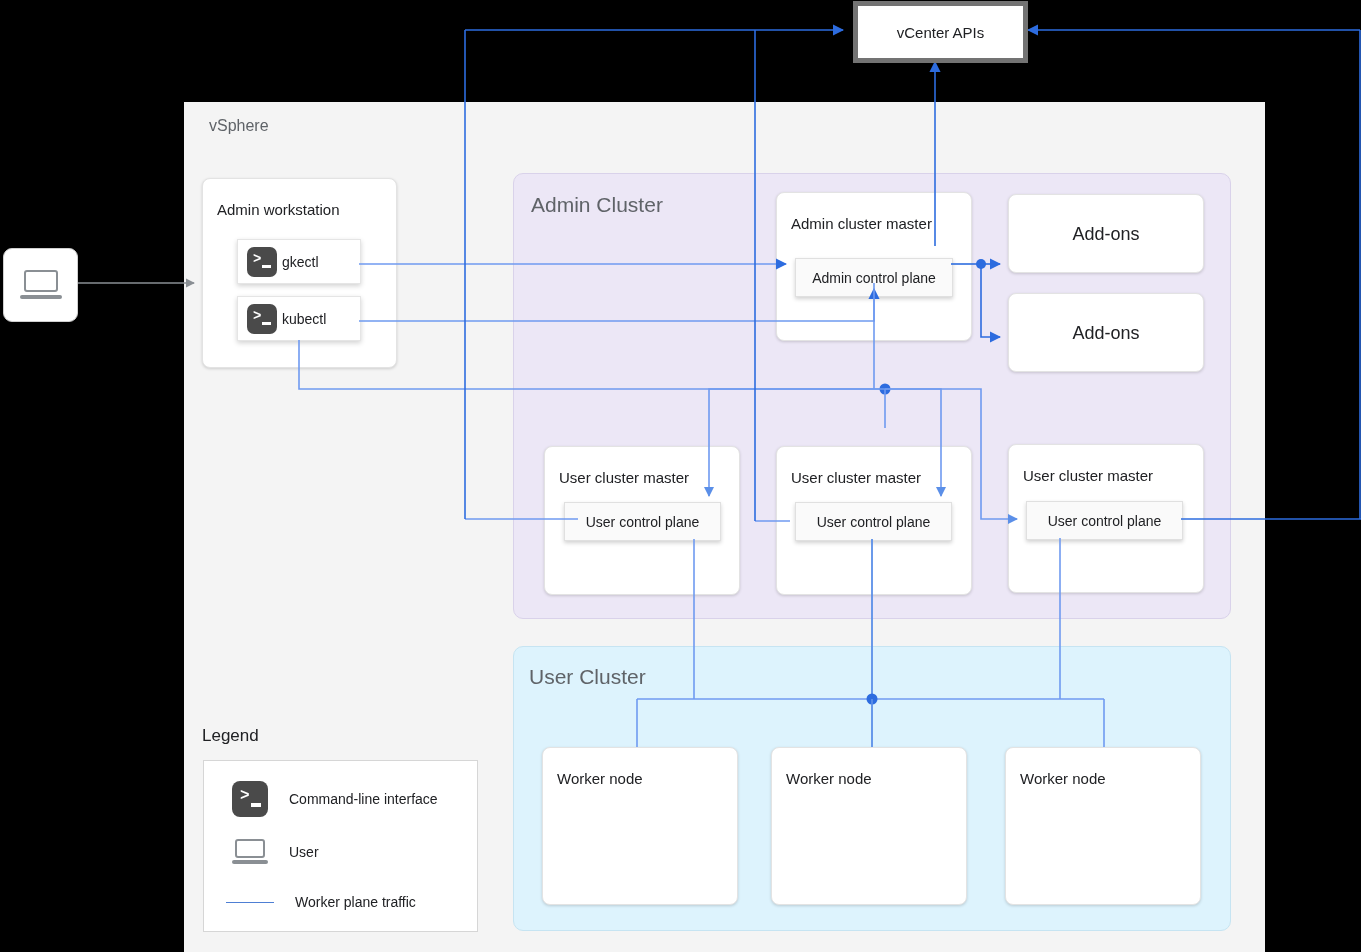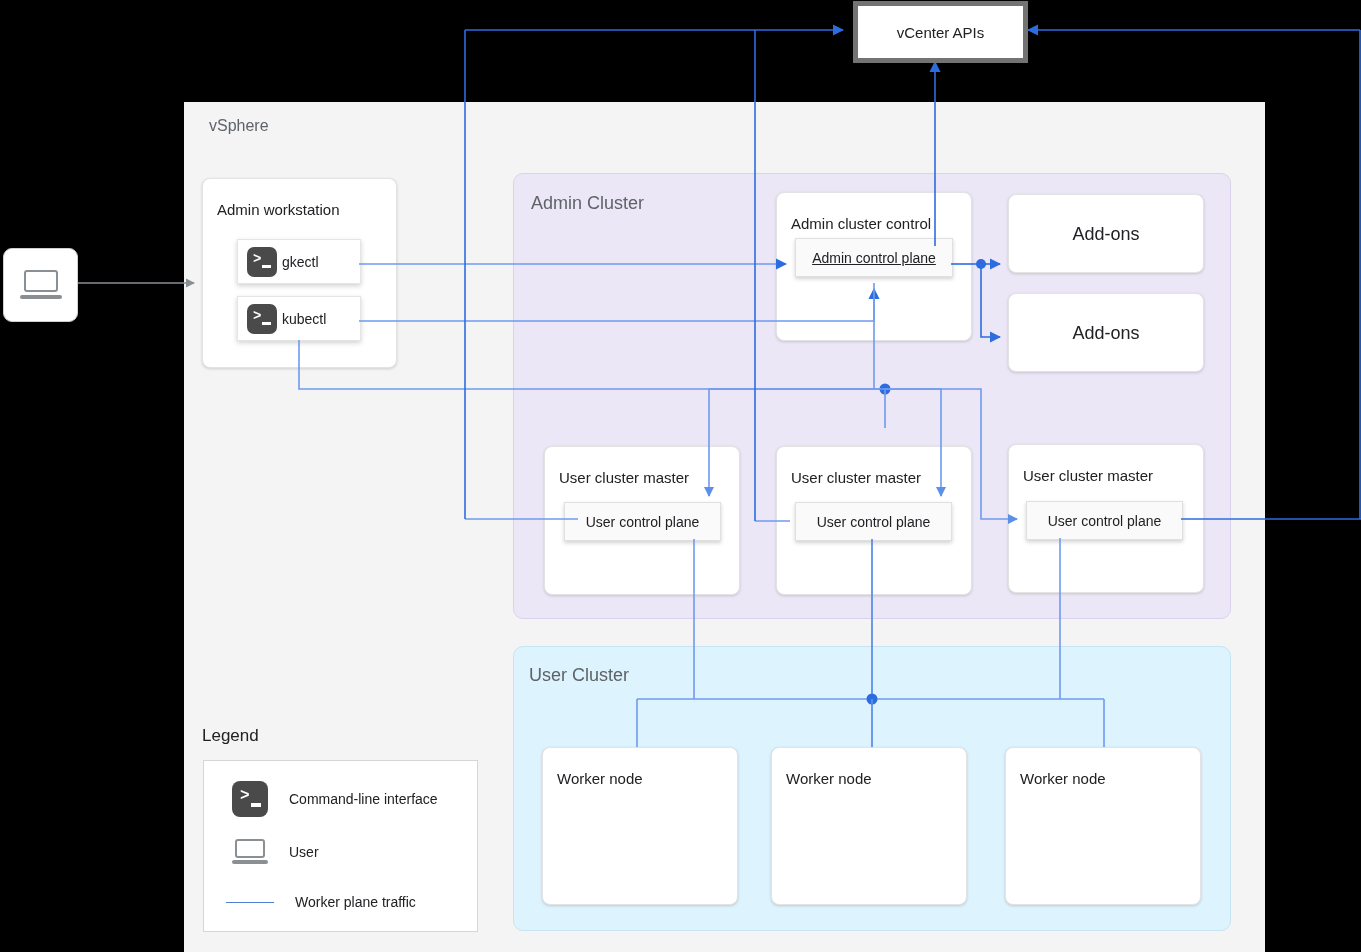--- a/index.html
+++ b/index.html
@@ -49,21 +49,21 @@
     border: 1px solid #d9d2ea;
   }
   .user-cluster {
     left: 513px; top: 646px;
     width: 716px; height: 283px;
     background: #ddf3fd;
     border: 1px solid #c6e4f2;
   }
   .cluster-title {
     position: absolute;
-    font-size: 18px;
+    font-size: 21px;
     color: #5f6368;
     z-index: 6;
   }
   .admin-cluster-title { left: 531px; top: 193px; }
   .user-cluster-title  { left: 529px; top: 665px; }
 
   .card {
     position: absolute;
     background: #ffffff;
     border: 1px solid #e3e3e3;
@@ -105,21 +105,21 @@
     border: 1px solid #e0e0e0;
     box-shadow: 0 2px 4px rgba(0,0,0,0.18);
     z-index: 4;
     display: flex;
     align-items: center;
     justify-content: center;
     font-size: 14px;
     color: #202124;
     white-space: nowrap;
   }
-  .admin-control-plane { left: 795px; top: 238px; width: 156px; height: 37px; text-decoration: underline; }
+  .admin-control-plane { left: 795px; top: 258px; width: 156px; height: 37px; }
   .ucp-1 { left: 564px; top: 502px; width: 155px; height: 37px; }
   .ucp-2 { left: 795px; top: 502px; width: 155px; height: 37px; }
   .ucp-3 { left: 1026px; top: 501px; width: 155px; height: 37px; }
 
   .cli-card {
     position: absolute;
     background: #ffffff;
     border: 1px solid #e5e5e5;
     box-shadow: 0 2px 5px rgba(0,0,0,0.18);
     z-index: 4;
@@ -380,21 +380,21 @@
   <div class="cli-card cli-gkectl">
     <span class="term-icon"></span>
     <span class="cli-text">gkectl</span>
   </div>
   <div class="cli-card cli-kubectl">
     <span class="term-icon"></span>
     <span class="cli-text">kubectl</span>
   </div>
 
   <div class="card admin-cluster-master">
-    <span class="card-label">Admin cluster control</span>
+    <span class="card-label">Admin cluster master</span>
   </div>
   <div class="inner-card admin-control-plane">Admin control plane</div>
 
   <div class="card addons-1">
     <span class="card-label-center">Add-ons</span>
   </div>
   <div class="card addons-2">
     <span class="card-label-center">Add-ons</span>
   </div>
 

